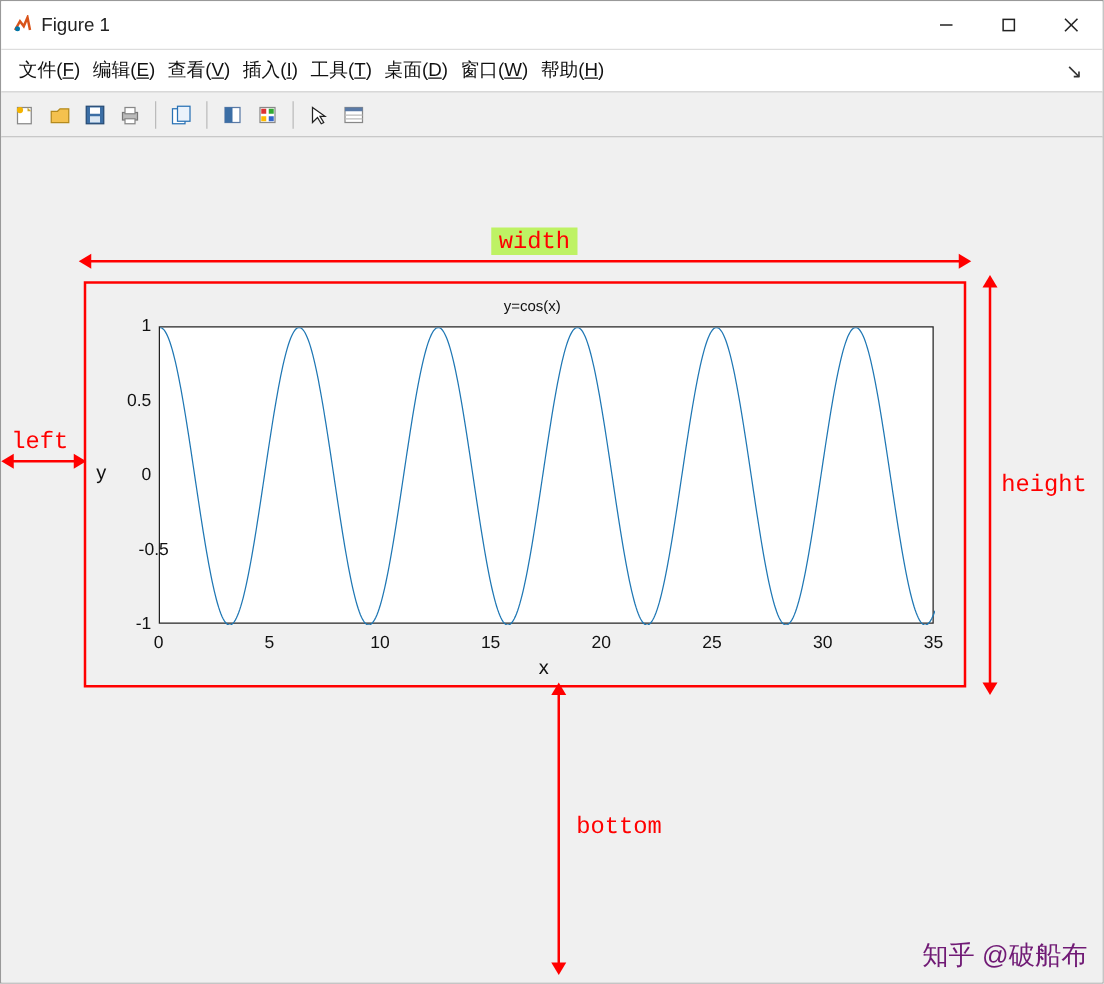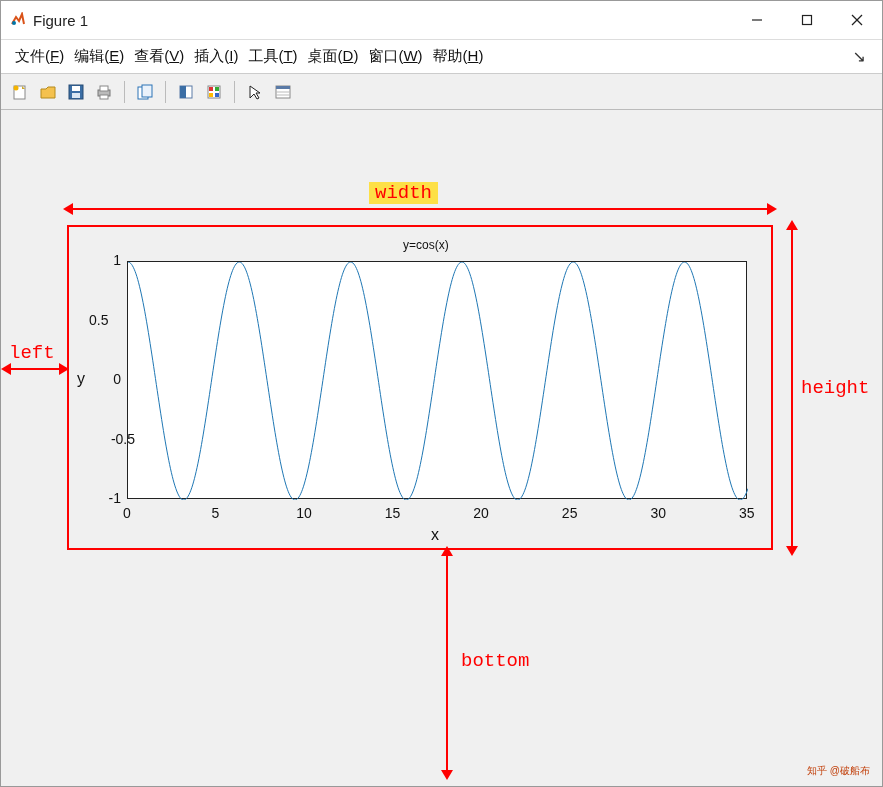--- a/index.html
+++ b/index.html
@@ -137,22 +137,22 @@
   }
   .tick {
     position: absolute;
     color: #111;
     font-size: 14px;
   }
   .watermark {
     position: absolute;
     right: 12px;
     bottom: 8px;
-    color: #c2410c;
-    font-size: 10px;
+    color: #701a75;
+    font-size: 21px;
   }
   .underline-letter { text-decoration: underline; }
 </style>
 </head>
 <body>
 
 <div class="window">
 
   <div class="titlebar">
     <span class="app-icon">
@@ -263,21 +263,21 @@
 
   <div class="figure-area">
 
     <div class="red-rect" style="left:66px; top:115px; width:706px; height:325px;"></div>
 
     <div>
       <div class="red-arrow" style="left:68px; top:98px; width:700px; height:2px;"></div>
       <div class="ah" style="left:62px; top:93px; border-top:6px solid transparent; border-bottom:6px solid transparent; border-right:10px solid red;"></div>
       <div class="ah" style="left:766px; top:93px; border-top:6px solid transparent; border-bottom:6px solid transparent; border-left:10px solid red;"></div>
     </div>
-    <div class="red-label" style="left:368px; top:72px; background:#fde047; padding:0 6px;text-align:center;">width</div>
+    <div class="red-label" style="left:392px; top:72px; background:#bef264; padding:0 6px;text-align:center;">width</div>
 
     <div>
       <div class="red-arrow" style="left:790px; top:118px; width:2px; height:320px;"></div>
       <div class="ah" style="left:785px; top:110px; border-left:6px solid transparent; border-right:6px solid transparent; border-bottom:10px solid red;"></div>
       <div class="ah" style="left:785px; top:436px; border-left:6px solid transparent; border-right:6px solid transparent; border-top:10px solid red;"></div>
     </div>
     <div class="red-label" style="left:800px; top:267px;">height</div>
 
     <div>
       <div class="red-arrow" style="left:6px; top:258px; width:58px; height:2px;"></div>
@@ -313,20 +313,20 @@
         <div class="tick" style="left: 383.714px; top: 395px;">15</div>
         <div class="tick" style="left: 472.286px; top: 395px;">20</div>
         <div class="tick" style="left: 560.857px; top: 395px;">25</div>
         <div class="tick" style="left: 649.429px; top: 395px;">30</div>
         <div class="tick" style="left: 738px; top: 395px;">35</div>
       </div>
     <div id="ytick-container">
         <div class="tick" style="left: 88px; top: 380px; width: 32px; text-align: right;">-1</div>
         <div class="tick" style="left: 102px; top: 320.5px; width: 32px; text-align: right;">-0.5</div>
         <div class="tick" style="left: 88px; top: 261px; width: 32px; text-align: right;">0</div>
-        <div class="tick" style="left: 88px; top: 201.5px; width: 32px; text-align: left;">0.5</div>
+        <div class="tick" style="left: 88px; top: 201.5px; width: 32px; text-align: right;">0.5</div>
         <div class="tick" style="left: 88px; top: 142px; width: 32px; text-align: right;">1</div>
       </div>
 
     <div class="watermark">知乎 @破船布</div>
   </div>
 
 </div>
 
 </body></html>

